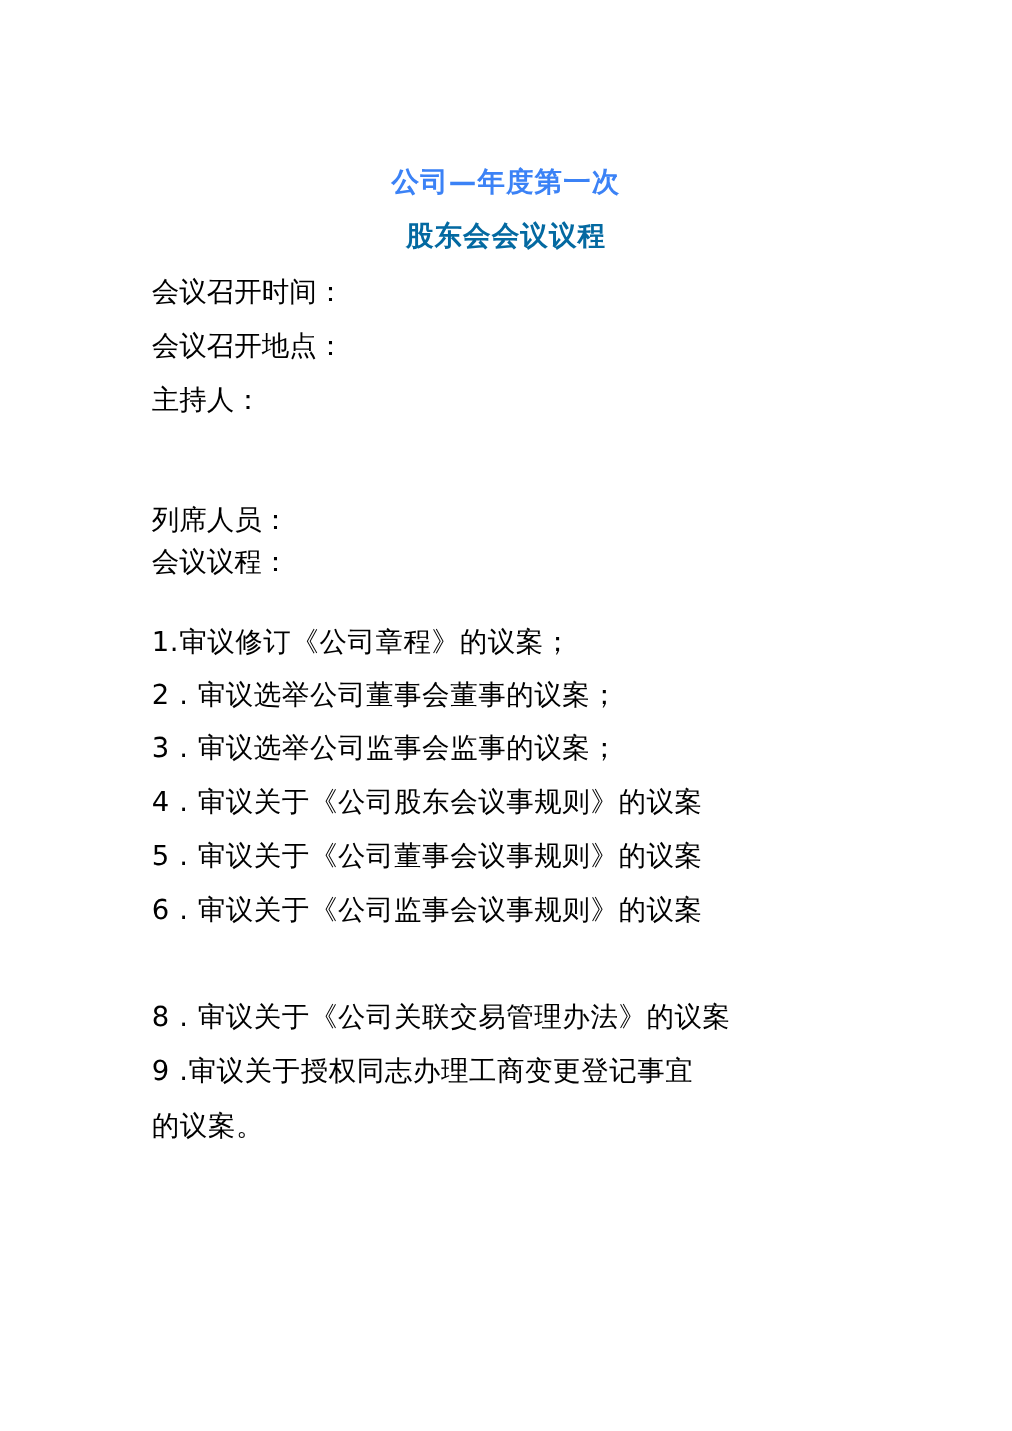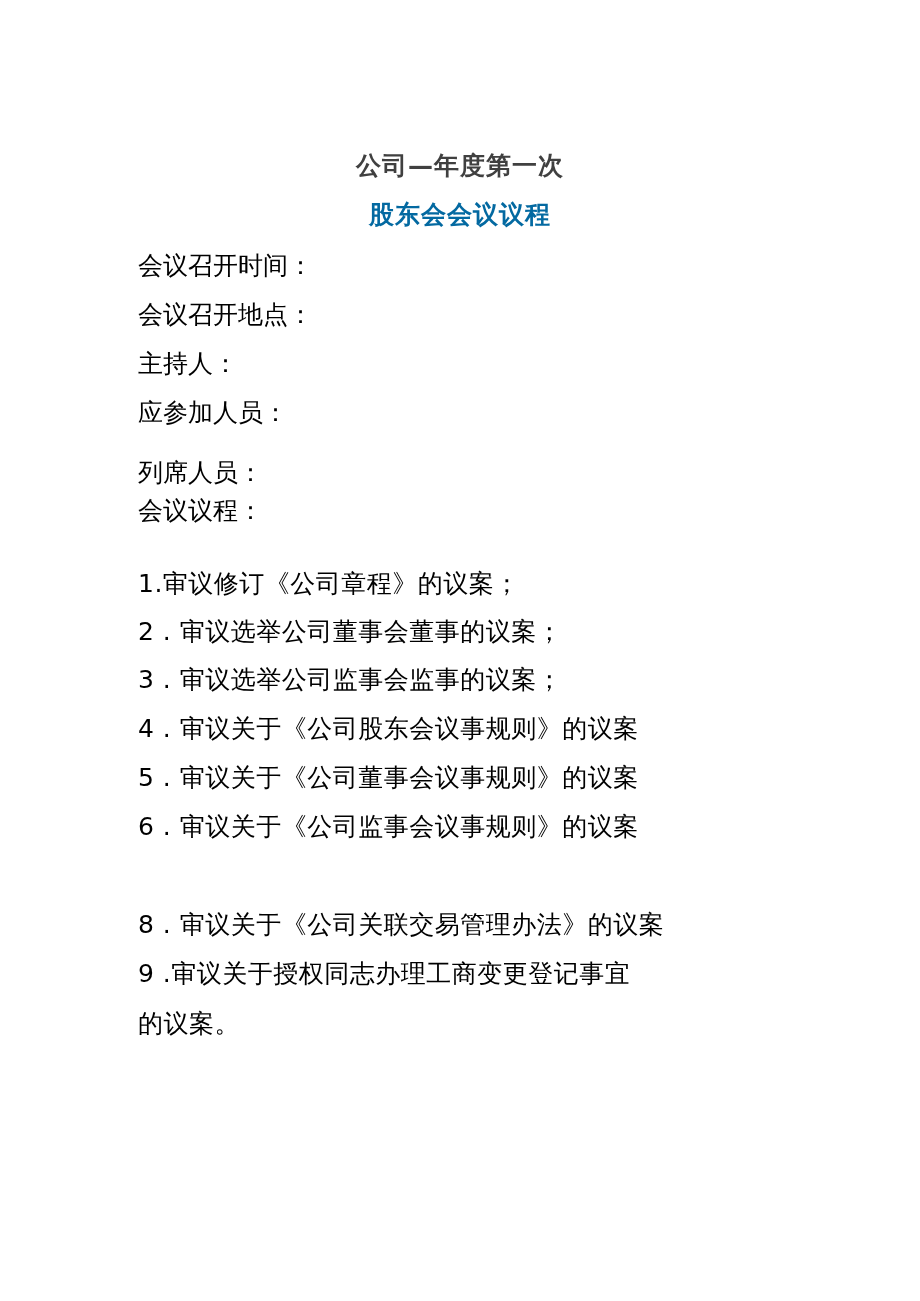--- a/index.html
+++ b/index.html
@@ -26,21 +26,21 @@
     .title-line {
       position: absolute;
       left: 0;
       width: 920px;
       text-align: center;
       font-weight: bold;
       font-size: 25px;
       line-height: 32px;
       letter-spacing: 1px;
     }
-    .title-1 { top: 150px; color: #404040; }
+    .title-1 { top: 150px; color: #3b82f6; }
     .title-2 { top: 199px; color: #0369a1; }
     .field {
       position: absolute;
       left: 138px;
       font-size: 25px;
       line-height: 32px;
       white-space: nowrap;
     }
     .item {
       position: absolute;
@@ -54,21 +54,20 @@
 </head>
 <body>
 
 <div class="page">
   <div class="title-line title-1">公司—年度第一次</div>
   <div class="title-line title-2">股东会会议议程</div>
 
   <div class="field" style="top:250px;">会议召开时间：</div>
   <div class="field" style="top:299px;">会议召开地点：</div>
   <div class="field" style="top:348px;">主持人：</div>
-  <div class="field" style="top:397px;">应参加人员：</div>
   <div class="field" style="top:446px;margin-top:11px;">列席人员：</div>
   <div class="field" style="top:495px;">会议议程：</div>
 
   <div class="item" style="top:568px;">1.审议修订《公司章程》的议案；</div>
   <div class="item" style="top:616px;">2 . 审议选举公司董事会董事的议案；</div>
   <div class="item" style="top:664px;">3 . 审议选举公司监事会监事的议案；</div>
   <div class="item" style="top:713px;">4 . 审议关于《公司股东会议事规则》的议案</div>
   <div class="item" style="top:762px;">5 . 审议关于《公司董事会议事规则》的议案</div>
   <div class="item" style="top:811px;">6 . 审议关于《公司监事会议事规则》的议案</div>
   <div class="item" style="top:909px;">8 . 审议关于《公司关联交易管理办法》的议案</div>

